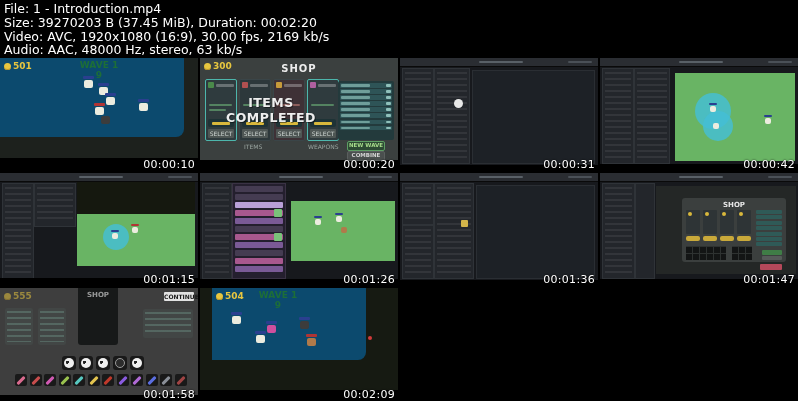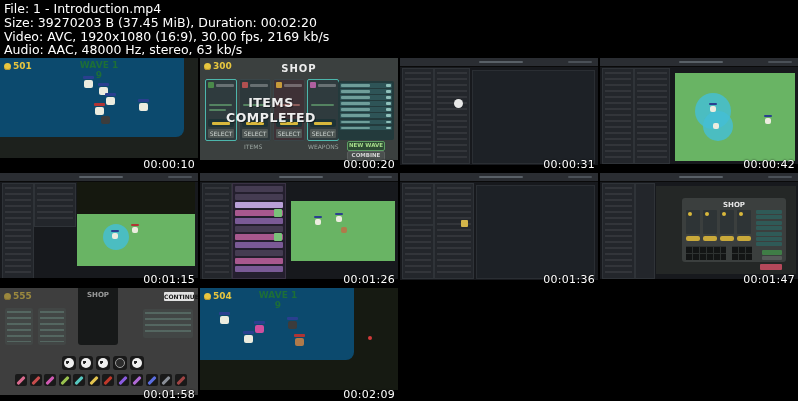--- a/index.html
+++ b/index.html
@@ -446,21 +446,21 @@
         </span>
       <span class="wtile">
           <i style="background:#a04444"></i>
         </span>
     </div>
     <div class="bb" style="height:6px"></div>
     <div class="ts">00:01:58</div>
   </div>
 
   <div class="thumb" style="background:#161a12">
-    <div class="gfield" style="left:0;top:0;width:78%;height:64%;border-radius:0 0 8px 0">
+    <div class="gfield" style="left:12px;top:0;width:78%;height:64%;border-radius:0 0 8px 0">
       <div class="coinrow">
         <span class="coindot"></span>
         <span class="coinval">504</span>
       </div>
       <i class="sp" style="left:20px;top:28px"></i>
       <i class="sp pink" style="left:55px;top:37px"></i>
       <i class="sp dark" style="left:88px;top:33px"></i>
       <i class="sp" style="left:44px;top:47px"></i>
       <i class="sp brown redbar" style="left:95px;top:50px"></i>
     </div>

